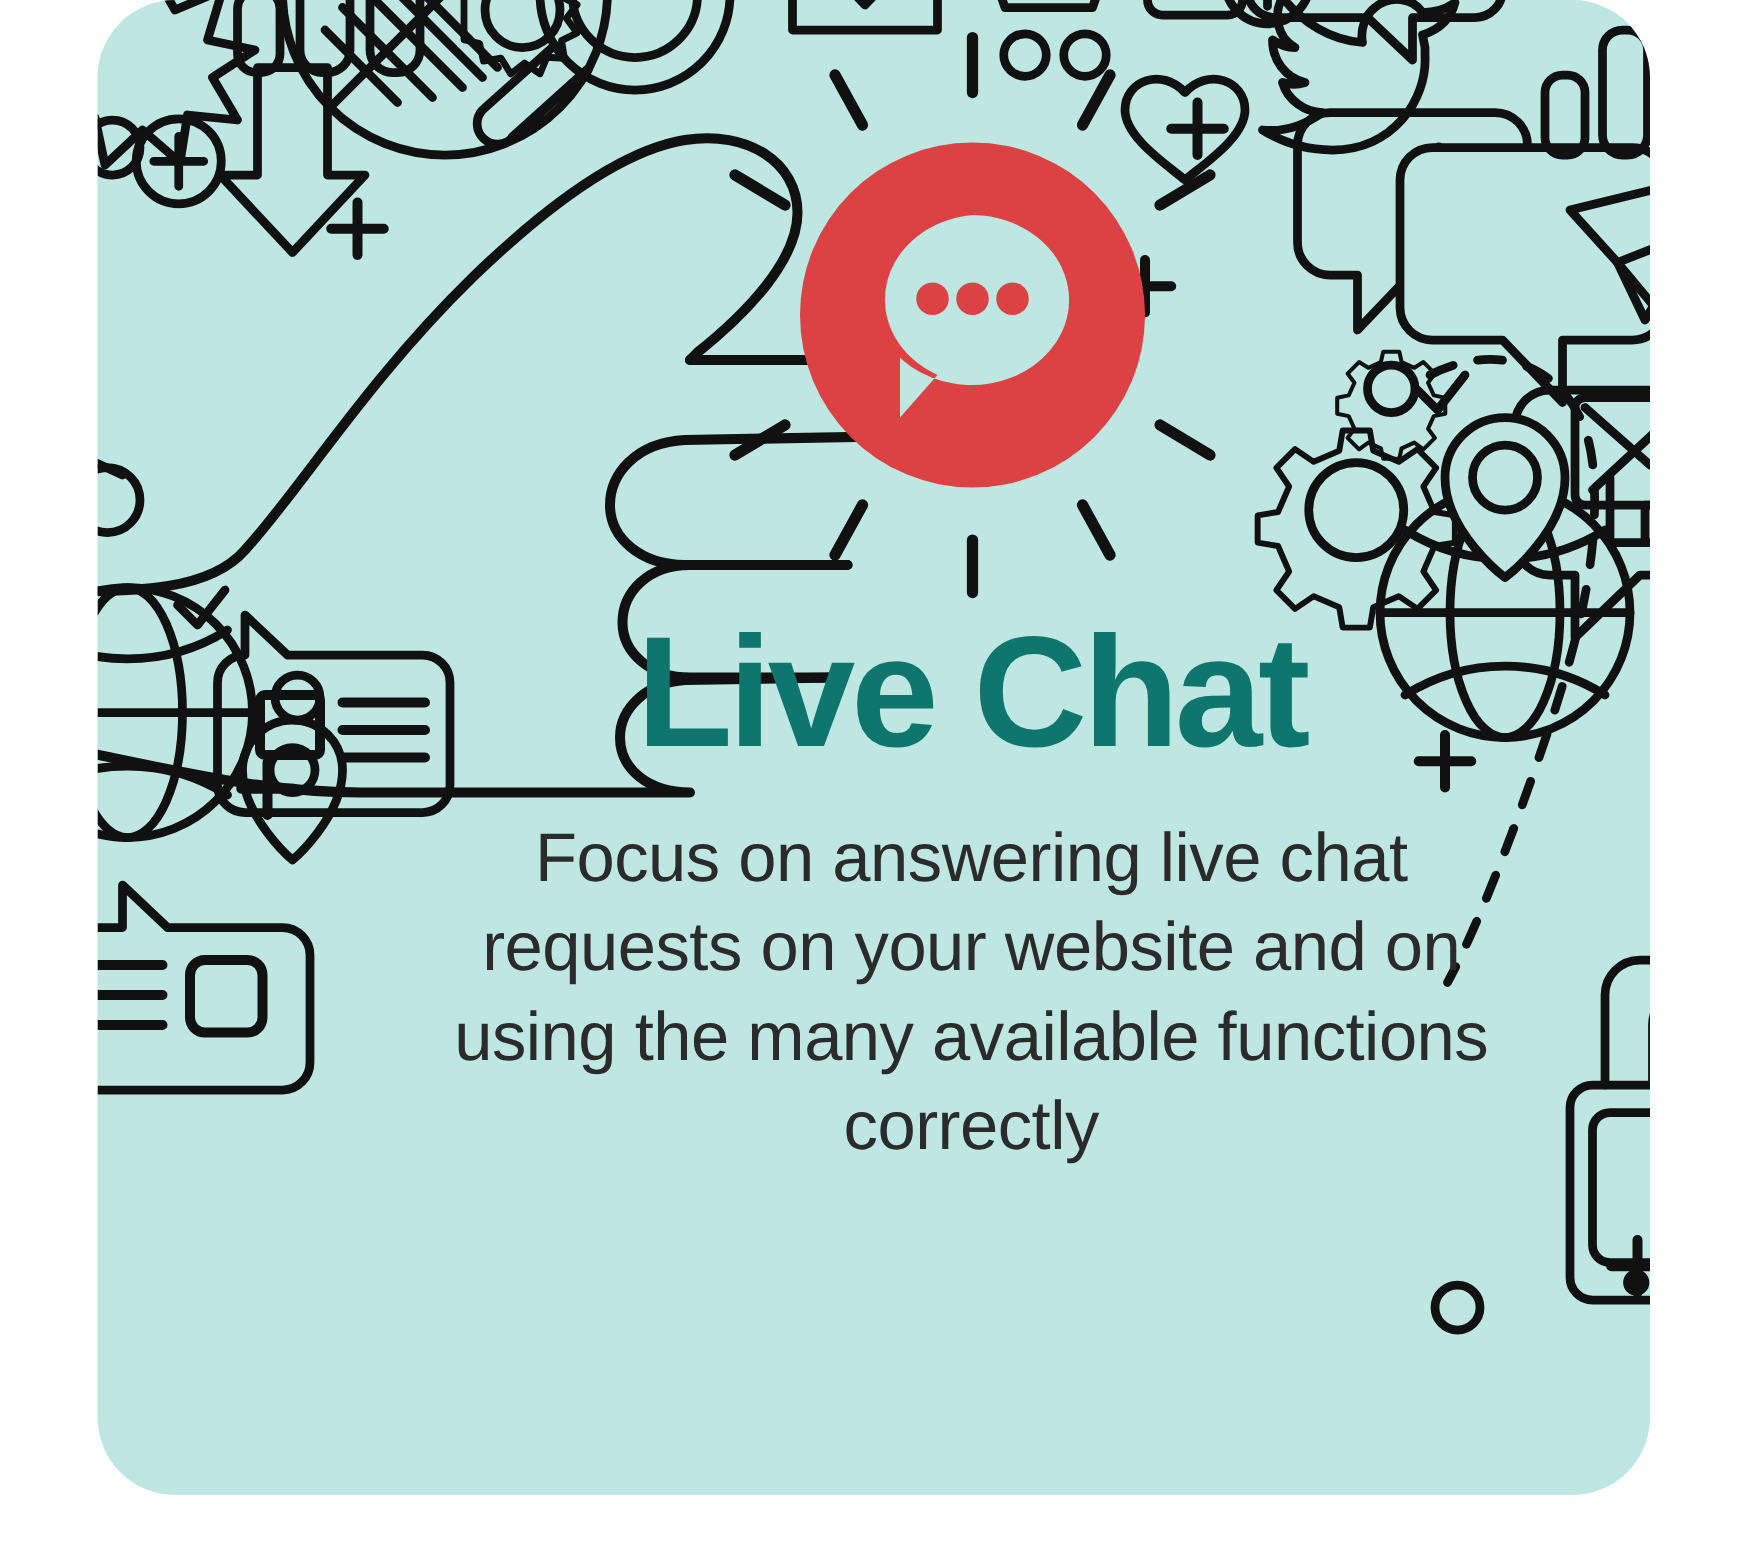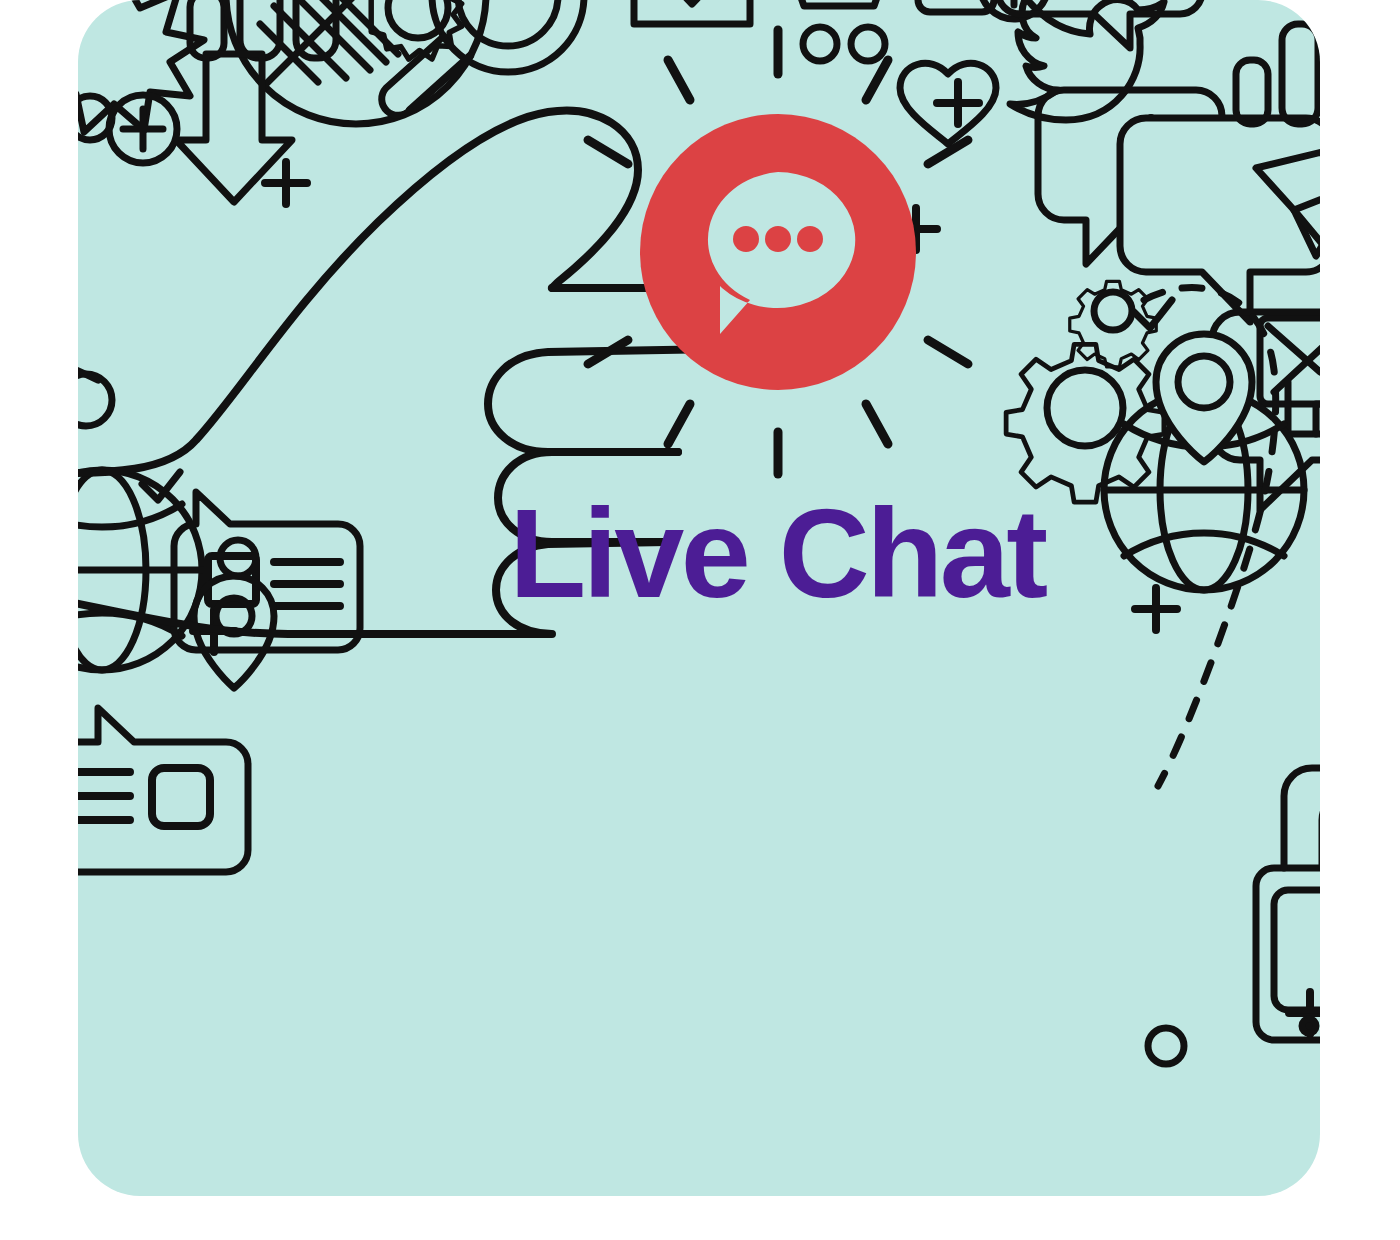--- a/index.html
+++ b/index.html
@@ -65,21 +65,21 @@
     width: 1242px;
     text-align: center;
   }
   .title {
     margin: 0;
     font-family: "Liberation Sans", sans-serif;
     font-weight: 700;
     font-size: 126px;
     line-height: 0.99;
     letter-spacing: -3.5px;
-    color: #4c1d95;
+    color: #0f766e;
   }
   .title .line2 { display: block; }
   .subtitle {
     margin: 34px auto 0 auto;
     width: 840px;
     font-family: "Liberation Sans", sans-serif;
     font-weight: 400;
     font-size: 55px;
     line-height: 1.30;
     letter-spacing: -0.4px;
@@ -354,16 +354,17 @@
           <circle cx="140" cy="127" r="13"></circle>
           <circle cx="172" cy="127" r="13"></circle>
         </g>
       </svg>
     </div>
 
     <div class="text-block">
       <h1 class="title">
         <span>Live Chat</span>
       </h1>
+      <p class="subtitle">Focus on answering live chat requests on your website and on using the many available functions correctly</p>
     </div>
 
   </div>
 </div>
 
 </body></html>

